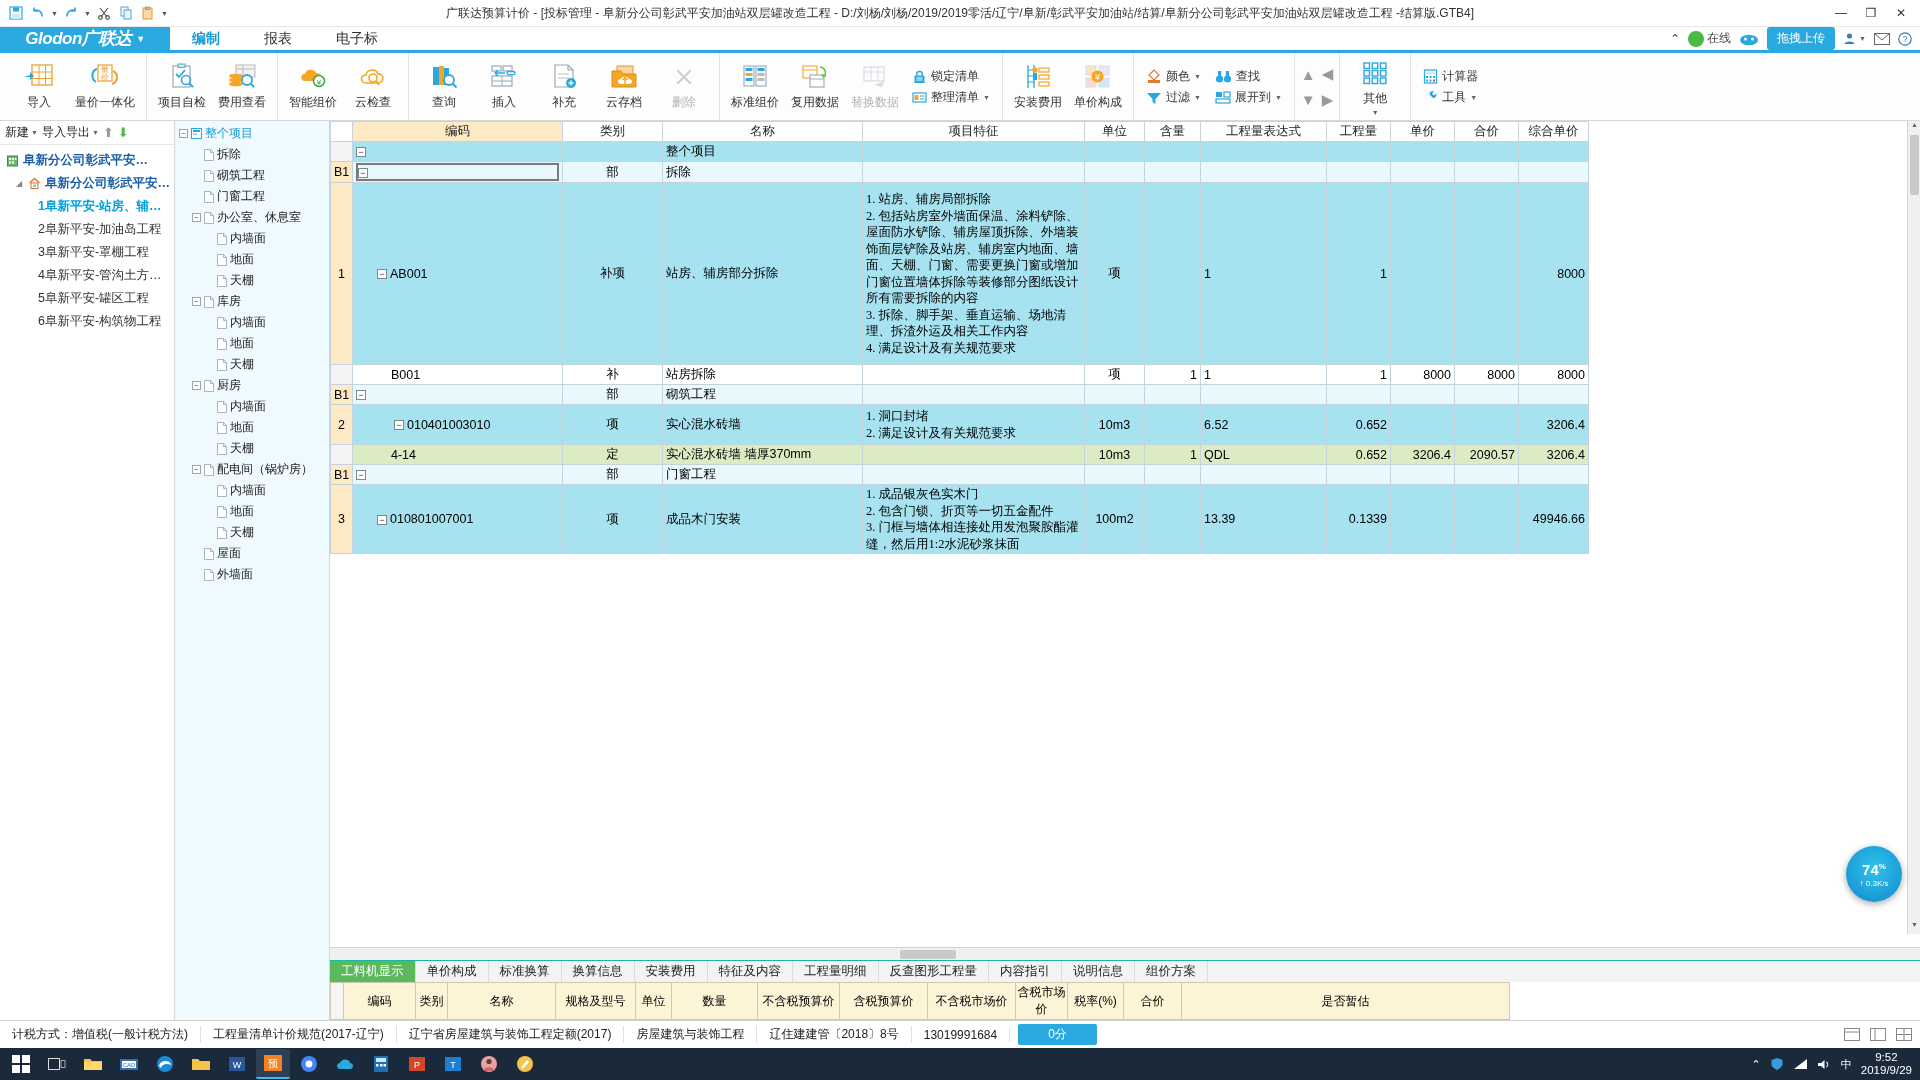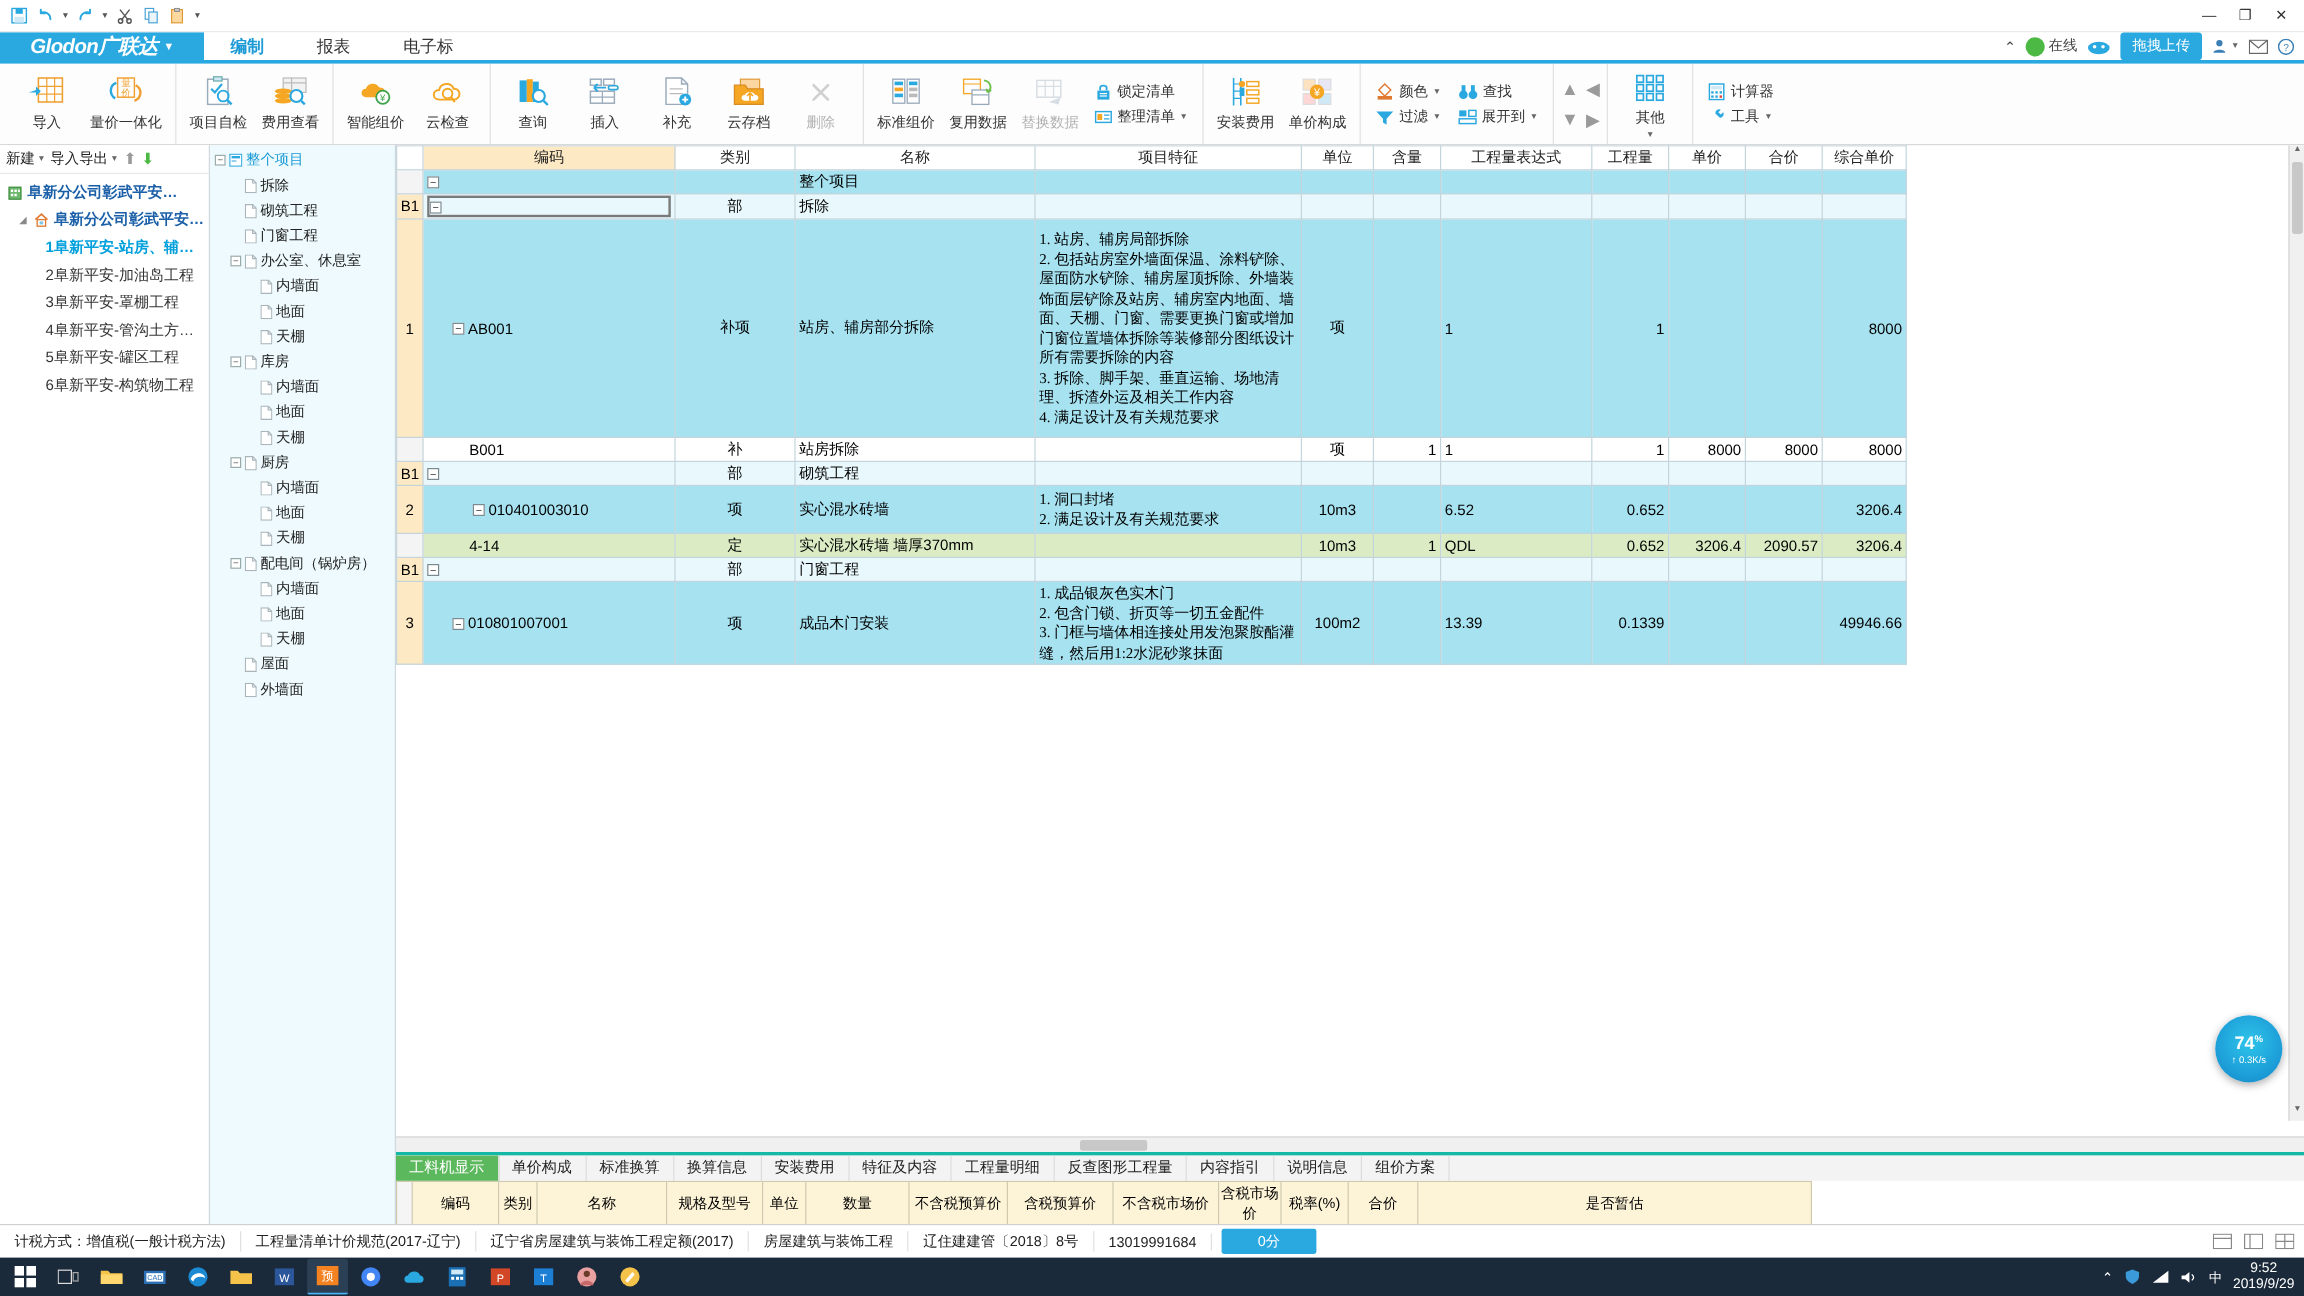--- a/index.html
+++ b/index.html
@@ -118,21 +118,21 @@
   .expander { display:inline-block; width:10px;height:10px;border:1px solid #7b8a90;background:#fff;
               font-size:9px;line-height:8px;text-align:center;color:#333;margin-right:3px;vertical-align:middle;}
 
   .hscroll { height:13px; background:#f0f0f0; border-top:1px solid #d5d5d5; position:relative;}
   .hscroll .thumb { position:absolute; left:570px; top:2px; width:56px; height:9px; background:#c8c8c8; border-radius:2px;}
   .vscroll { position:absolute; right:0; top:0; bottom:13px; width:13px; background:#f0f0f0; border-left:1px solid #d5d5d5;}
   .vscroll .thumb { position:absolute; left:2px; top:14px; width:9px; height:60px; background:#c8c8c8; border-radius:2px;}
   .vscroll .ar { position:absolute; left:0; width:13px; height:13px; text-align:center; font-size:7px; color:#666;}
 
   
-  .bottompanel { height:60px; border-top:3px solid #14b8a6; background:#fff; display:flex; flex-direction:column;}
+  .bottompanel { height:60px; border-top:1px solid #14b8a6; background:#fff; display:flex; flex-direction:column;}
   .btabs { height:21px; display:flex; align-items:stretch; background:#f3f3f3;}
   .btab { padding:2px 11px; font-size:12.5px; display:flex;align-items:center; border-right:1px solid #dcdcdc; cursor:pointer; color:#222;}
   .btab.active { background:#5cb85c; color:#fff; }
   table.btable { border-collapse:collapse; table-layout:fixed; font-size:12px; width:1180px;}
   table.btable th { background:#fdf4d8; border:1px solid #cfc9ae; height:18px; font-weight:normal; font-size:12px;}
   table.btable td { background:#fffce8; border:1px solid #cfc9ae; height:18px; padding:0 3px; }
   table.btable td.idx { background:#f5f5f5; text-align:center; }
 
   
   .statusbar { height:28px; border-top:1px solid #d0d0d0; background:#fff; display:flex; align-items:center; font-size:12px;}
@@ -199,20 +199,21 @@
           </svg>
       </div>
       <div class="qbtn">
         <svg width="14" height="14" viewBox="0 0 14 14">
             <rect x="2" y="2" width="9" height="11" fill="#fdd9a0" stroke="#e09a37" stroke-width="1"></rect>
             <rect x="4.5" y="1" width="4" height="2.5" fill="#c9c9c9" stroke="#888" stroke-width=".8"></rect>
           </svg>
       </div>
       <div class="qcaret">▼</div>
     </div>
+    <div class="title-text">广联达预算计价 - [投标管理 - 阜新分公司彰武平安加油站双层罐改造工程 - D:/刘杨/刘杨/2019/2019零活/辽宁/阜新/彰武平安加油站/结算/阜新分公司彰武平安加油站双层罐改造工程 -结算版.GTB4]</div>
     <div class="wincontrols">
       <div>—</div>
       <div>❐</div>
       <div class="closebtn">✕</div>
     </div>
   </div>
 
   <div class="menubar">
     <div class="brand">
       <span>Glodon广联达</span>

